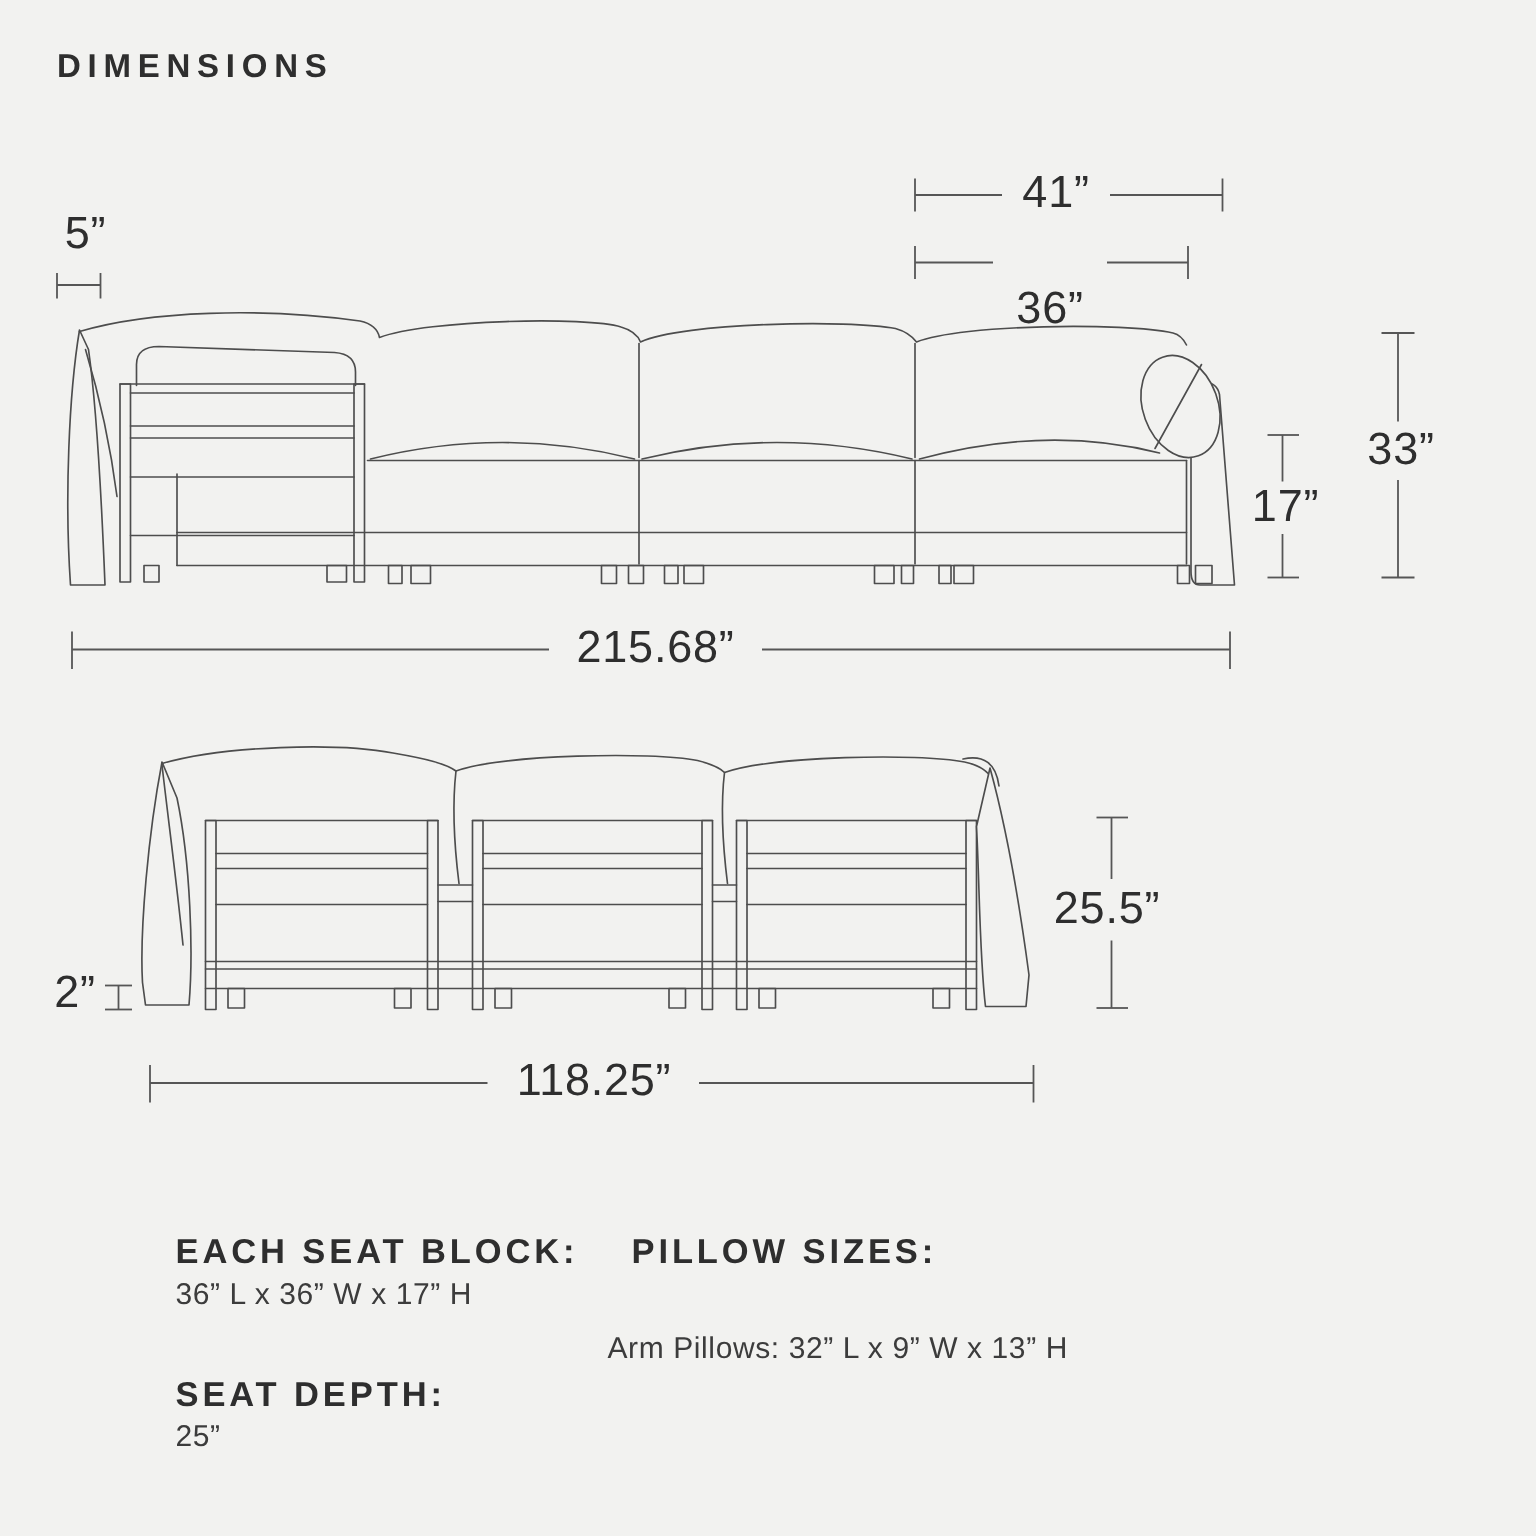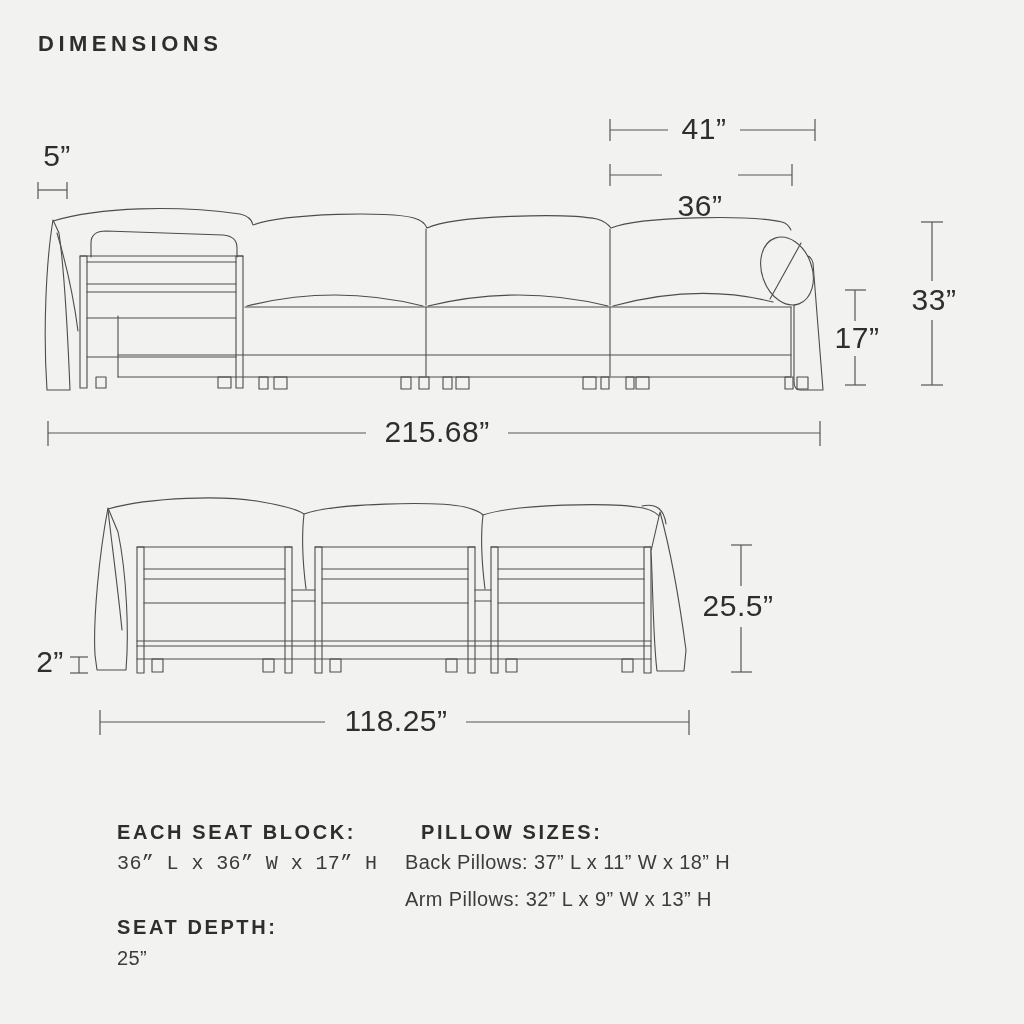--- a/index.html
+++ b/index.html
@@ -31,21 +31,21 @@
   .dim-label{
     position:absolute;
     transform:translate(-50%,-50%);
     font-size:30px;
     color:var(--text);
     white-space:nowrap;
     letter-spacing:0.5px;
   }
   .spec-heading{
     position:absolute;
-    font-size:20px;font-weight:700;
+    font-size:23px;font-weight:700;
     letter-spacing:2.6px;
     color:var(--text);
     white-space:nowrap;
   }
   .spec-value{
     position:absolute;
     font-size:20px;
     color:var(--text2);
     white-space:nowrap;
     letter-spacing:0.4px;
@@ -247,21 +247,20 @@
   <div class="dim-label" style="left:704px;top:129px;">41”</div>
   <div class="dim-label" style="left:700px;top:174px;margin-top:32px;">36”</div>
   <div class="dim-label" style="left:934px;top:300px;">33”</div>
   <div class="dim-label" style="left:857px;top:338px;">17”</div>
   <div class="dim-label" style="left:437px;top:432px;">215.68”</div>
   <div class="dim-label" style="left:738px;top:606px;">25.5”</div>
   <div class="dim-label" style="left:50px;top:662px;">2”</div>
   <div class="dim-label" style="left:396px;top:721px;">118.25”</div>
 
   <div class="spec-heading" style="left:117px;top:821px;">EACH SEAT BLOCK:</div>
-  <div class="spec-value" style="left:117px;top:852px;font-family:Liberation Mono, monospace;">36” L x 36” W x 17” H</div>
+  <div class="spec-value" style="left:117px;top:852px;">36” L x 36” W x 17” H</div>
   <div class="spec-heading" style="left:117px;top:916px;">SEAT DEPTH:</div>
   <div class="spec-value" style="left:117px;top:947px;">25”</div>
 
   <div class="spec-heading" style="left:405px;top:821px;margin-left:16px;">PILLOW SIZES:</div>
-  <div class="spec-value" style="left:405px;top:851px;">Back Pillows: 37” L x 11” W x 18” H</div>
   <div class="spec-value" style="left:405px;top:888px;">Arm Pillows: 32” L x 9” W x 13” H</div>
 
 </div>
 
 </body></html>

